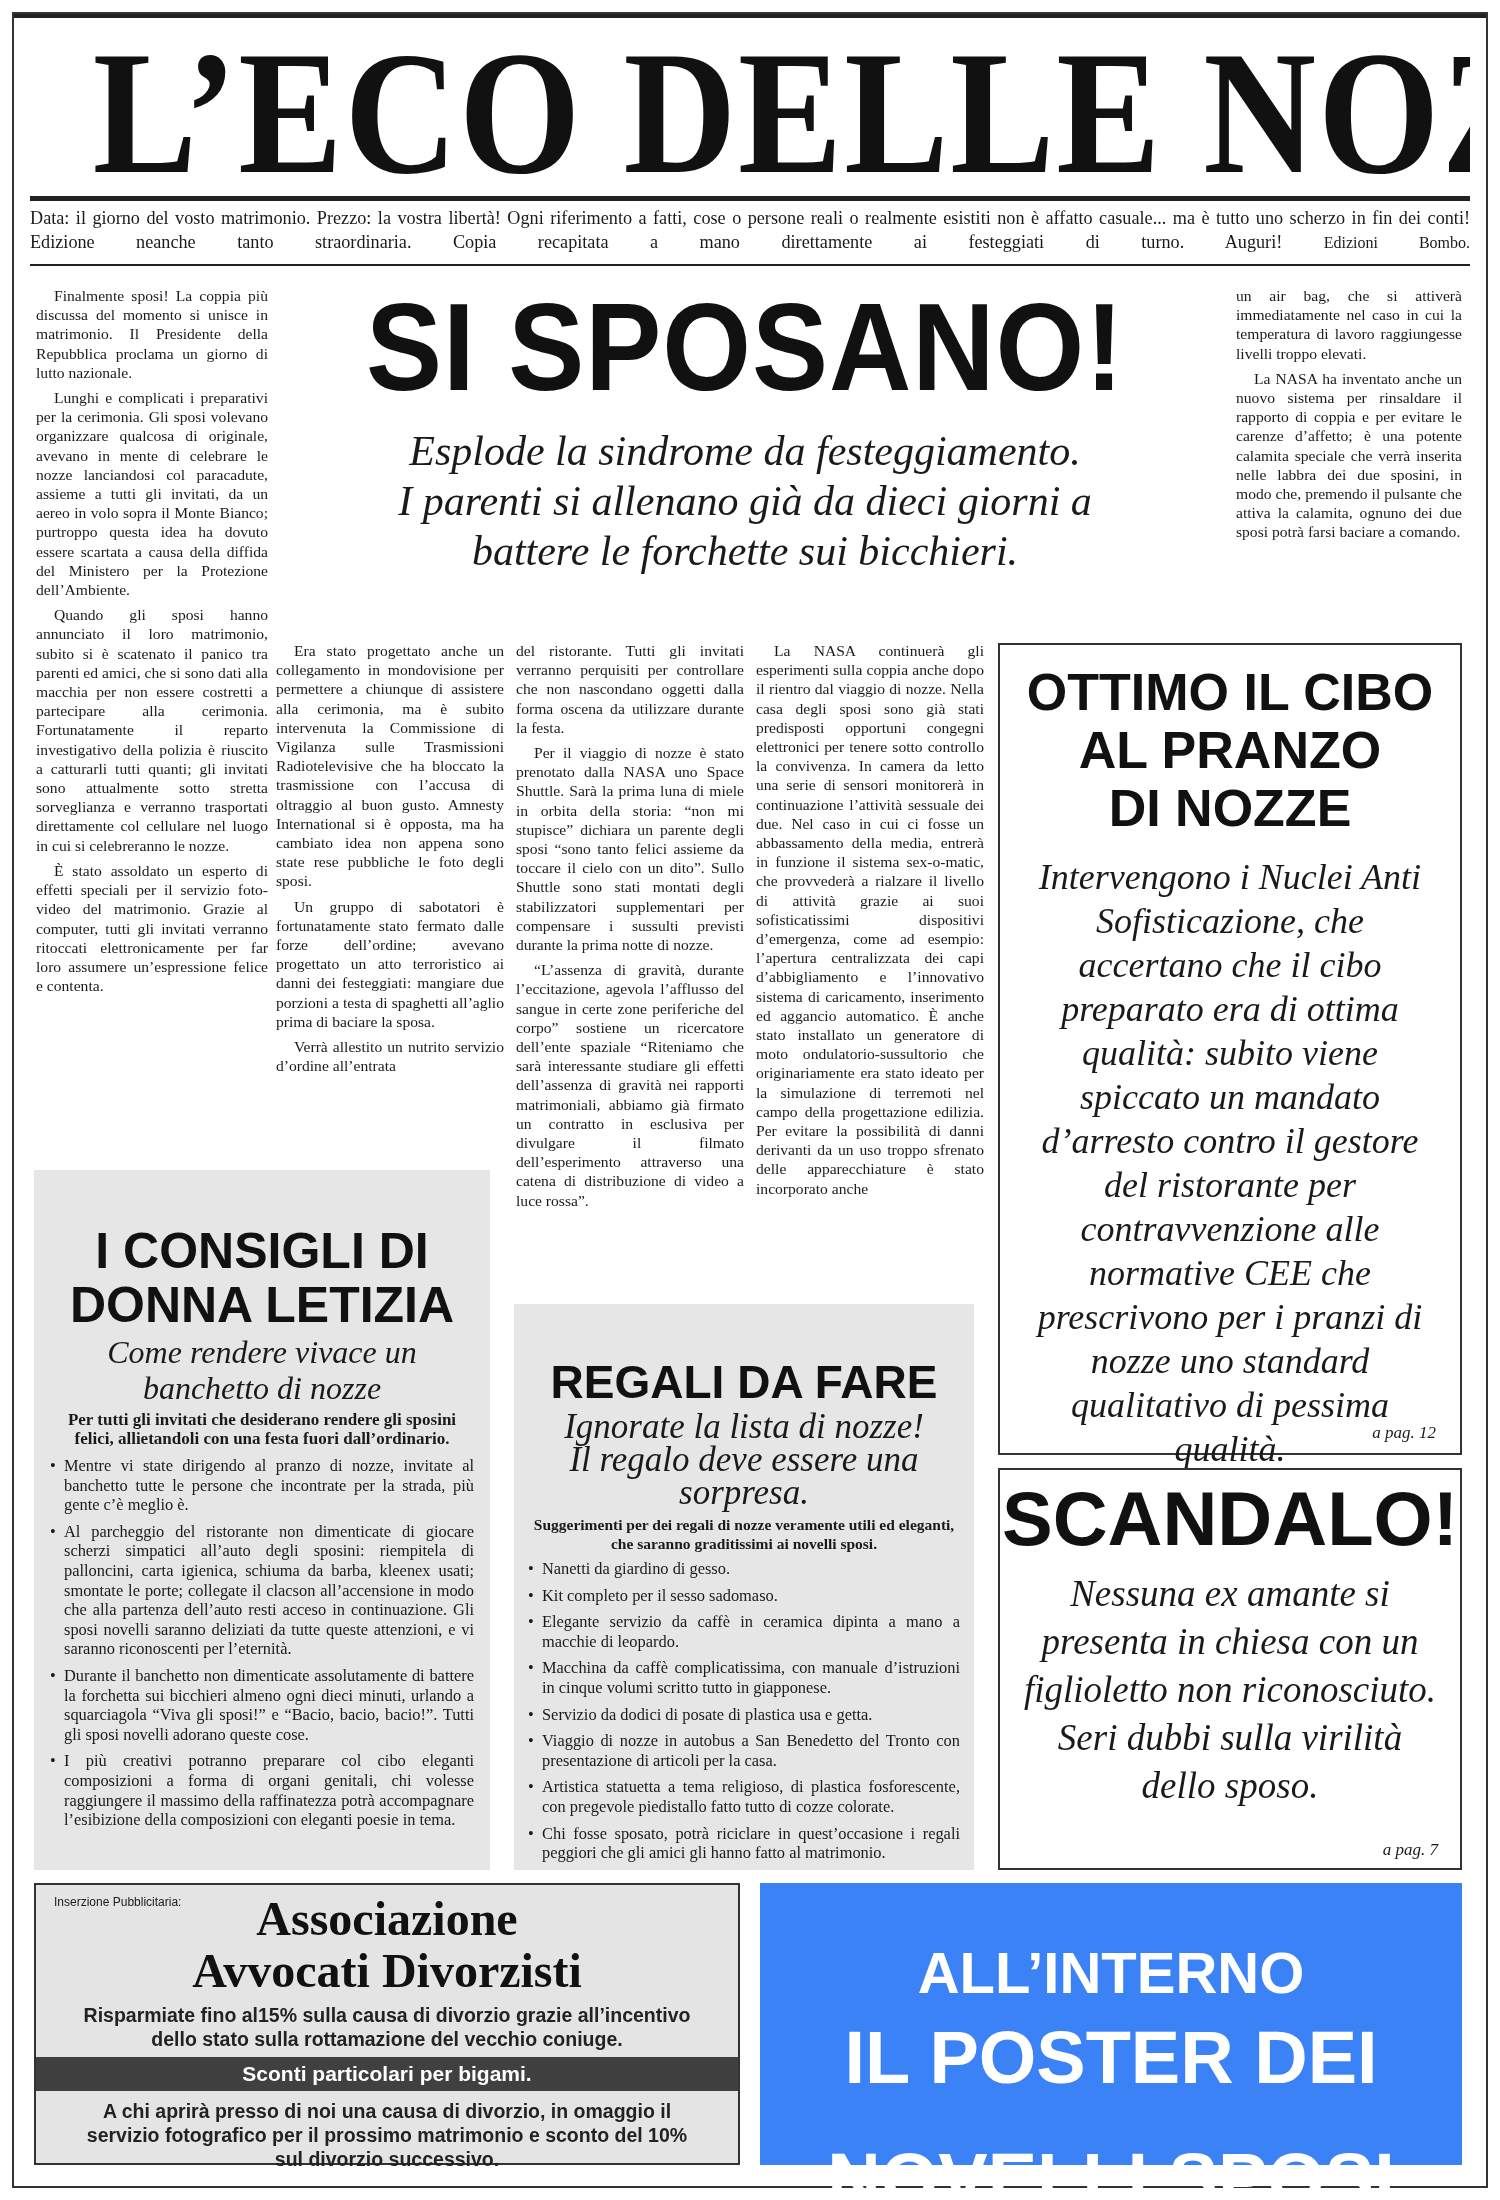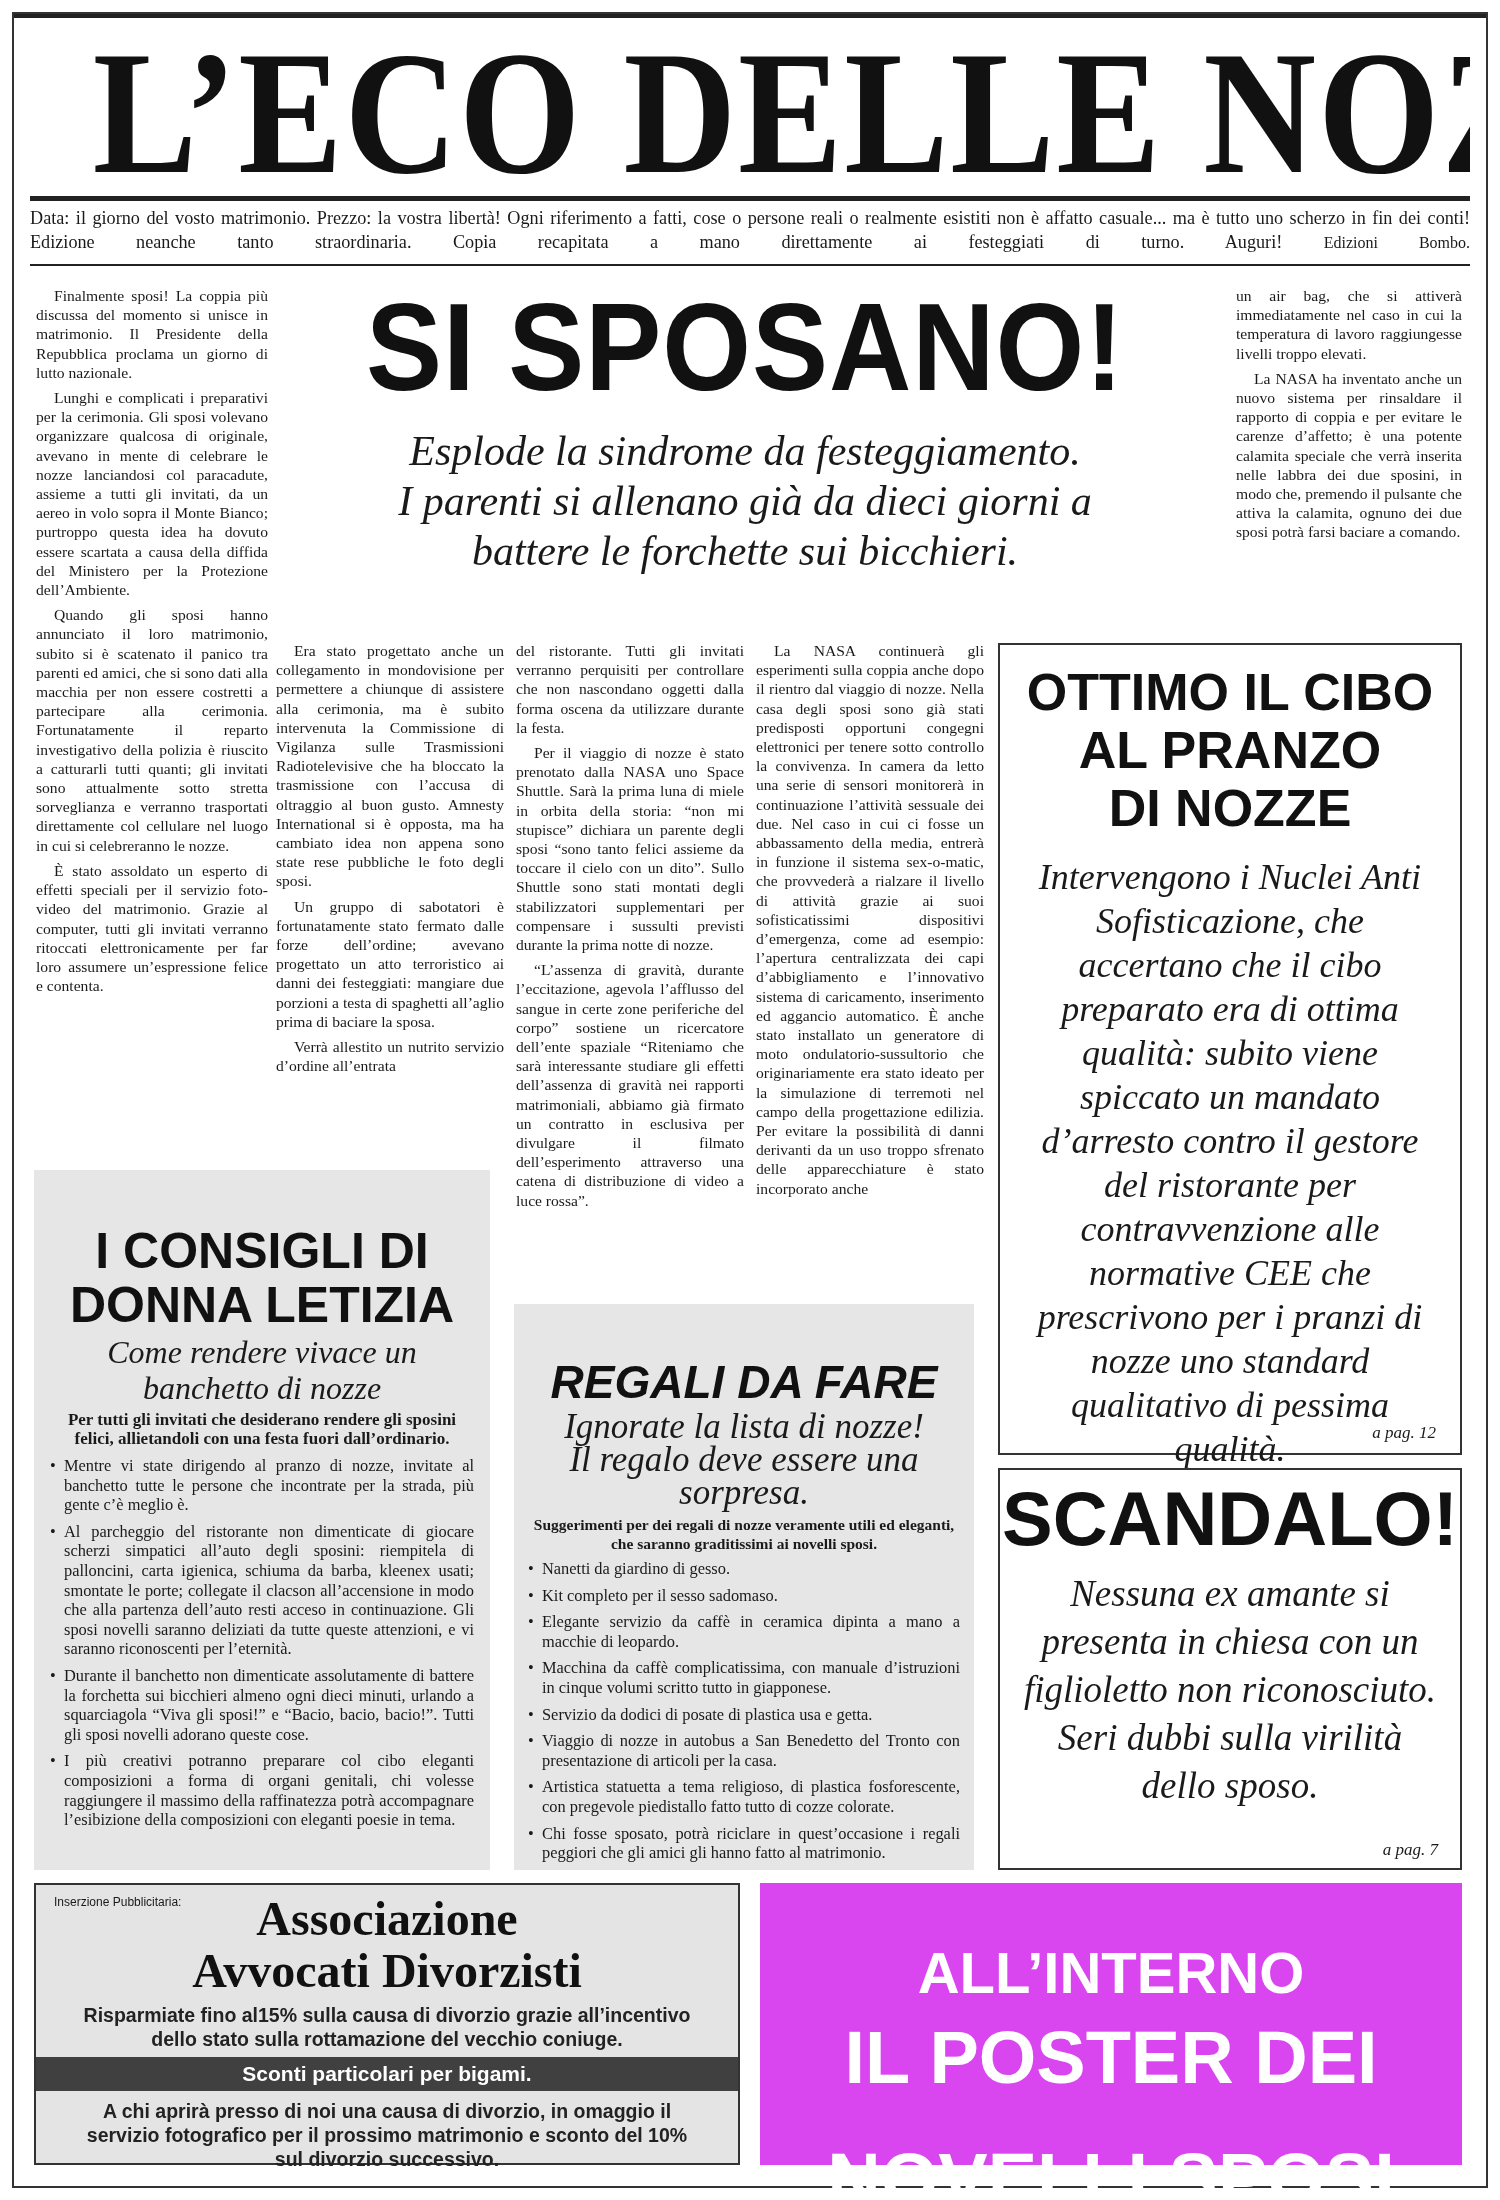--- a/index.html
+++ b/index.html
@@ -54,21 +54,21 @@
     display: inline-block; transform: scaleX(0.92); transform-origin: center;
     white-space: nowrap; color: #111;
   }
   .headline-sub {
     font-style: italic; font-size: 42px; line-height: 50px; margin-top: 14px; color: #1a1a1a;
   }
 
   
   .box-gray { position: absolute; background: #e6e6e6; }
   .box-bordered { position: absolute; border: 2px solid #333; background: #fff; }
-  .box-black { position: absolute; background: #d946ef; color: #fff; text-align: center; }
+  .box-black { position: absolute; background: #3b82f6; color: #fff; text-align: center; }
 
   .sans-head {
     font-family: "Liberation Sans", "DejaVu Sans", sans-serif; font-weight: bold;
     text-align: center; color: #111; white-space: nowrap; margin-top: 40px;
   }
   .ital-sub { font-style: italic; text-align: center; color: #1a1a1a; }
   .bold-lead { font-weight: bold; text-align: center; color: #1a1a1a; }
   .bullets { list-style: none; }
   .bullets li { position: relative; padding-left: 14px; text-align: justify; margin-bottom: 7px; }
   .bullets li::before { content: "\2022"; position: absolute; left: 0; top: 0; }
@@ -160,21 +160,21 @@
     <div class="bold-lead" style="font-size:17px; line-height:19px; margin:4px 0 8px;">Per tutti gli invitati che desiderano rendere gli sposini felici, allietandoli con una festa fuori dall’ordinario.</div>
     <ul class="bullets" style="font-size:16.4px; line-height:19.6px;">
       <li>Mentre vi state dirigendo al pranzo di nozze, invitate al banchetto tutte le persone che incontrate per la strada, più gente c’è meglio è.</li>
       <li>Al parcheggio del ristorante non dimenticate di giocare scherzi simpatici all’auto degli sposini: riempitela di palloncini, carta igienica, schiuma da barba, kleenex usati; smontate le porte; collegate il clacson all’accensione in modo che alla partenza dell’auto resti acceso in continuazione. Gli sposi novelli saranno deliziati da tutte queste attenzioni, e vi saranno riconoscenti per l’eternità.</li>
       <li>Durante il banchetto non dimenticate assolutamente di battere la forchetta sui bicchieri almeno ogni dieci minuti, urlando a squarciagola “Viva gli sposi!” e “Bacio, bacio, bacio!”. Tutti gli sposi novelli adorano queste cose.</li>
       <li>I più creativi potranno preparare col cibo eleganti composizioni a forma di organi genitali, chi volesse raggiungere il massimo della raffinatezza potrà accompagnare l’esibizione della composizioni con eleganti poesie in tema.</li>
     </ul>
   </div>
 
   <div class="box-gray" style="left:514px; top:1304px; width:460px; height:566px; padding:12px 14px;">
-    <div class="sans-head" style="font-size:46px; line-height:52px;font-style:italic;">REGALI DA FARE</div>
+    <div class="sans-head" style="font-size:46px; line-height:52px;">REGALI DA FARE</div>
     <div class="ital-sub" style="font-size:35px; line-height:33px; margin-top:2px;">
       <div>Ignorate la lista di nozze!</div>
       <div>Il regalo deve essere una sorpresa.</div>
     </div>
     <div class="bold-lead" style="font-size:15.5px; line-height:19px; margin:6px 0 6px;">Suggerimenti per dei regali di nozze veramente utili ed eleganti, che saranno graditissimi ai novelli sposi.</div>
     <ul class="bullets" style="font-size:16.4px; line-height:19.6px;">
       <li>Nanetti da giardino di gesso.</li>
       <li>Kit completo per il sesso sadomaso.</li>
       <li>Elegante servizio da caffè in ceramica dipinta a mano a macchie di leopardo.</li>
       <li>Macchina da caffè complicatissima, con manuale d’istruzioni in cinque volumi scritto tutto in giapponese.</li>

